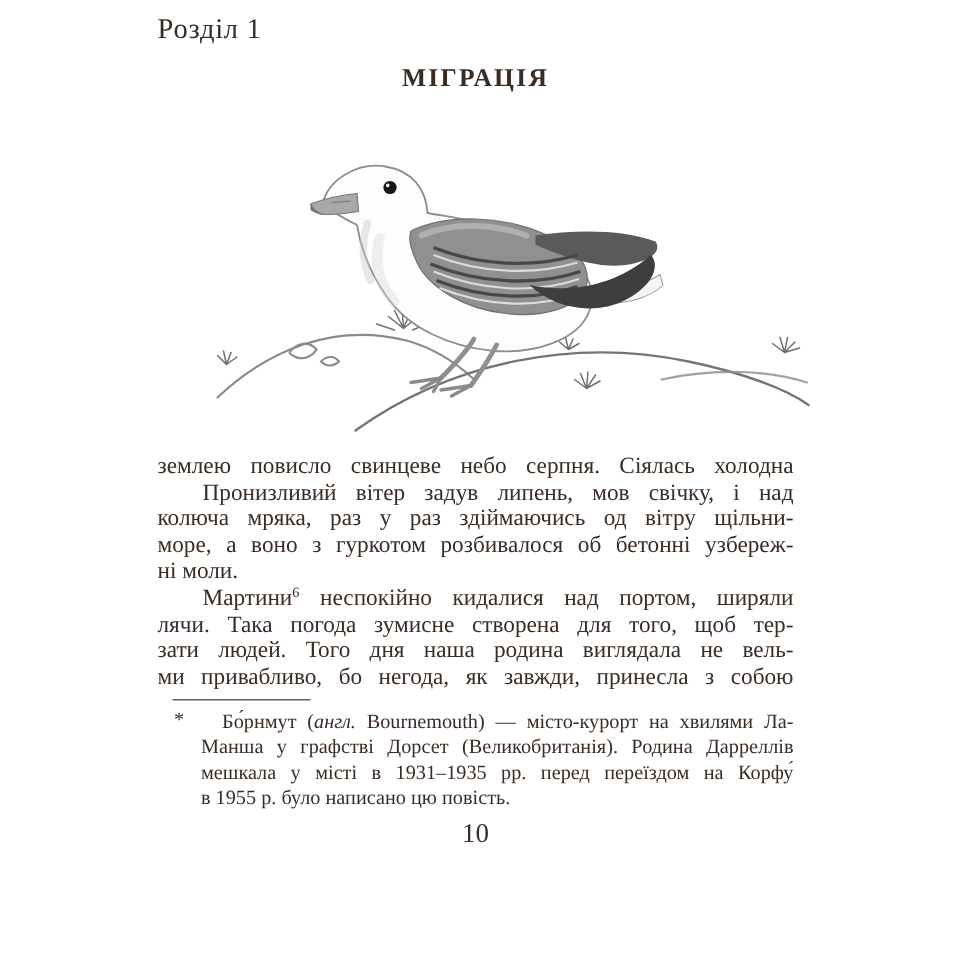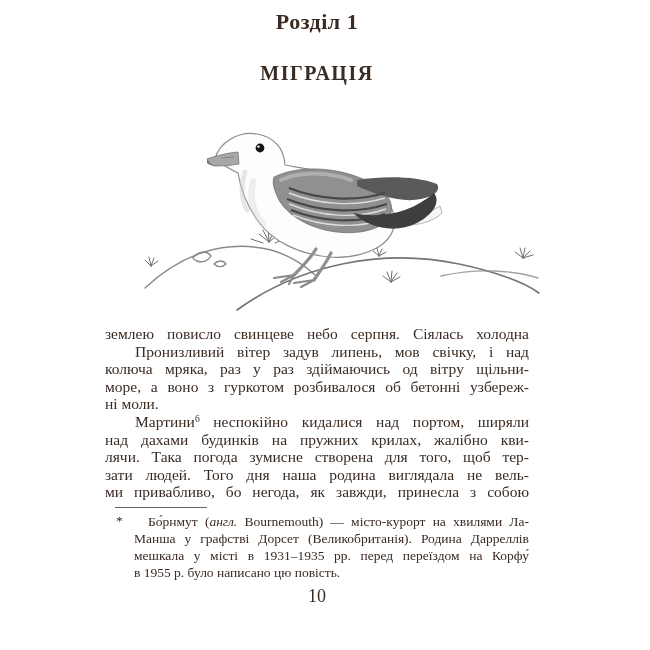--- a/index.html
+++ b/index.html
@@ -1,22 +1,22 @@
 <!DOCTYPE html>
 <html><head>
 <meta charset="utf-8">
 <style>
   html,body { margin:0; padding:0; background:#ffffff; }
   .page {
     position:relative; width:650px; height:650px; background:#ffffff;
     font-family:"Liberation Serif","DejaVu Serif",serif; color:#3a2b23; overflow:hidden;
   }
   .content { position:absolute; left:105px; top:0; width:424px; }
-  .chapter-label { margin-top:9px; text-align:center; font-weight:bold; font-size:22px; letter-spacing:0.5px; }
-  .chapter-title { margin-top:27px; text-align:center; font-weight:bold; font-size:20px; letter-spacing:1.5px; }
+  .chapter-label { margin-top:9px; text-align:left; font-weight:normal; font-size:19px; letter-spacing:0.5px; }
+  .chapter-title { margin-top:11px; text-align:center; font-weight:bold; font-size:17px; letter-spacing:1.5px; }
   .illustration-wrap { margin:33px 0 0 36px; width:402px; height:196px; }
   .body-text { margin-top:11px; font-size:15.5px; line-height:17.6px; }
   .line { white-space:normal; }
   .jl { text-align:justify; text-align-last:justify; }
   .ll { text-align:right; text-align-last:left; }
   .indent { text-indent:30px; }
   sup.fn-ref { font-size:9.5px; line-height:0; vertical-align:5px; }
   .footnote { margin-top:6px; font-size:13.5px; line-height:17px; }
   .fn-rule { width:92px; height:1px; background:#6d6258; margin:0 0 5px 10px; }
   .fn-first { position:relative; padding-left:43px; }
@@ -85,21 +85,20 @@
     </div>
 
     <div class="body-text">
       <div class="line jl">землею повисло свинцеве небо серпня. Сіялась холодна</div>
       <div class="line jl indent">Пронизливий вітер задув липень, мов свічку, і над</div>
       <div class="line jl">колюча мряка, раз у раз здіймаючись од вітру щільни-</div>
       <div class="line jl">море, а воно з гуркотом розбивалося об бетонні узбереж-</div>
       <div class="line ll">ні моли.</div>
 
       <div class="line jl indent"><span>Мартини</span><sup class="fn-ref">6</sup><span> неспокійно кидалися над портом, ширяли</span></div>
-      <div class="line jl">над дахами будинків на пружних крилах, жалібно кви-</div>
       <div class="line jl">лячи. Така погода зумисне створена для того, щоб тер-</div>
       <div class="line jl">зати людей. Того дня наша родина виглядала не вель-</div>
       <div class="line jl">ми привабливо, бо негода, як завжди, принесла з собою</div>
     </div>
 
     <div class="footnote">
       <div class="fn-rule"></div>
       <div class="line jl fn-first"><span class="fn-marker">*</span><span>Бо́рнмут (</span><span class="fn-italic">англ.</span><span> Bournemouth) — місто-курорт на хвилями Ла-</span></div>
       <div class="line jl fn-cont">Манша у графстві Дорсет (Великобританія). Родина Дарреллів</div>
       <div class="line jl fn-cont">мешкала у місті в 1931–1935 рр. перед переїздом на Корфу́</div>

